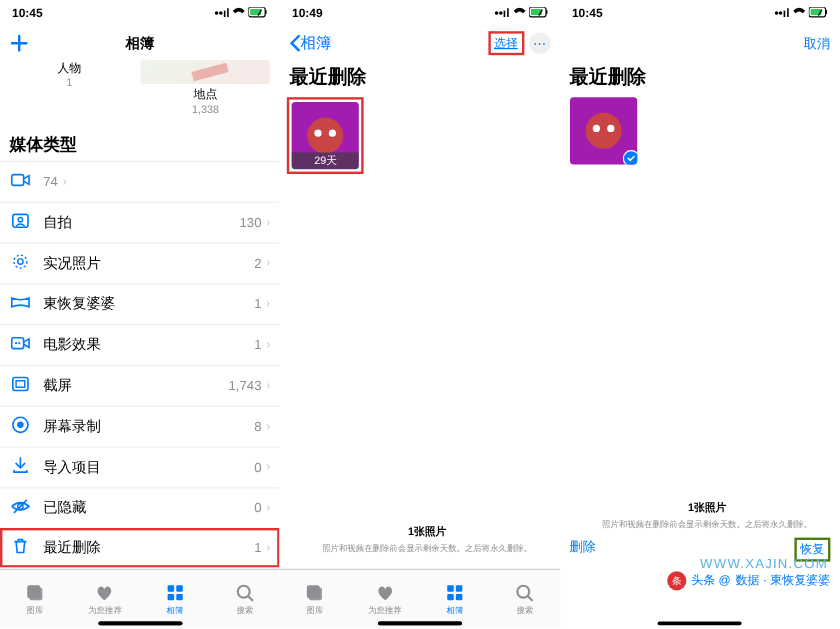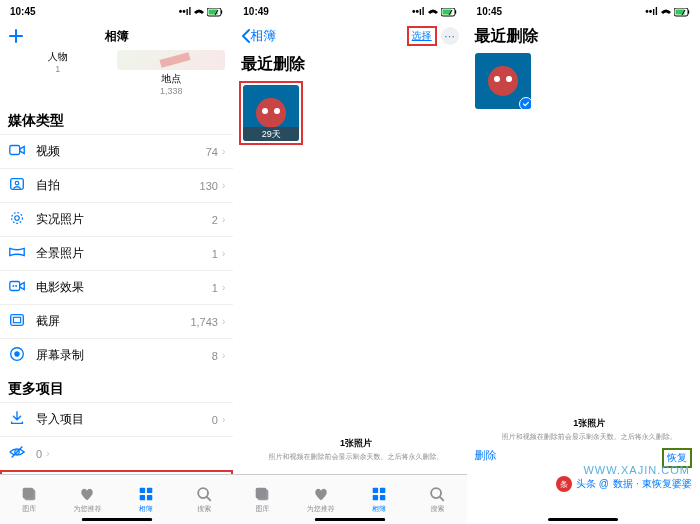--- a/index.html
+++ b/index.html
@@ -1,20 +1,20 @@
 <!DOCTYPE html>
 <html><head>
   <meta charset="utf-8">
   <style>
     * { margin: 0; padding: 0; box-sizing: border-box; font-family: -apple-system, "Helvetica Neue", Arial, sans-serif; }
     body { background: #fff; width: 700px; height: 524px; overflow: hidden; position: relative; }
     .screens { display: flex; width: 700px; height: 492px; }
     .screen { width: 233.3px; height: 524px; position: relative; background: #fff; border-right: 0; }
     .status-bar { height: 22px; display: flex; justify-content: space-between; align-items: center; padding: 0 10px; font-size: 10px; font-weight: 600; }
-    .status-right { display: flex; align-items: flex-end; gap: 3px; }
+    .status-right { display: flex; align-items: flex-start; gap: 3px; }
     .status-right svg, .status-right span { display: inline-block; }
     .nav { height: 28px; display: flex; justify-content: space-between; align-items: center; padding: 0 8px; }
     .nav-title { position: absolute; left: 0; right: 0; text-align: center; font-size: 12px; font-weight: 600; pointer-events: none; }
     .btn-blue { color: #007aff; font-size: 13px; display: flex; align-items: center; }
     .btn-blue.small { font-size: 11px; }
     .content { overflow: hidden; }
     
     
     .grid-info { display: flex; padding: 0 8px 8px; gap: 10px; font-size: 10px; text-align: center; }
     .grid-cell { flex: 1; }
@@ -25,21 +25,21 @@
     .section-h { font-size: 14px; font-weight: 700; padding: 8px 8px 4px; }
     .row { display: flex; align-items: center; padding: 6px 8px; border-top: 0.5px solid #eee; font-size: 12px; }
     .row .icon { width: 18px; text-align: center; margin-right: 10px; color: #007aff; }
     .row .label { flex: 1; }
     .row .count { color: #8e8e93; font-size: 11px; margin-right: 4px; }
     .row .chev { color: #c7c7cc; font-size: 10px; }
     .row.hl { border: 2px solid #d33; padding: 4px 6px; }
     
     
     .album-title { font-size: 16px; font-weight: 700; padding: 4px 8px 6px; }
-    .thumb-box { width: 56px; height: 56px; margin-left: 8px; position: relative; border-radius: 3px; overflow: hidden; background: #0369a1; }
+    .thumb-box { width: 56px; height: 56px; margin-left: 8px; position: relative; border-radius: 3px; overflow: hidden; background: #a21caf; }
     .thumb-box .thumb-img { width: 100%; height: 100%; display: flex; align-items: center; justify-content: center; }
     .face { width: 30px; height: 30px; border-radius: 50%; background: #c94545; position: relative; }
     .face::before, .face::after { content: ""; position: absolute; background: #fff; border-radius: 50%; }
     .face::before { width: 6px; height: 6px; left: 6px; top: 10px; }
     .face::after { width: 6px; height: 6px; right: 6px; top: 10px; }
     .days-badge { position: absolute; bottom: 0; left: 0; right: 0; height: 14px; background: rgba(60,60,60,.65); color: #fff; font-size: 9px; text-align: center; line-height: 14px; }
     .thumb-hl { border: 2px solid #d33; padding: 2px; display: inline-block; margin-left: 6px; }
     .thumb-hl .thumb-box { margin-left: 0; }
     .check-badge { position: absolute; right: -2px; bottom: -2px; width: 14px; height: 14px; border-radius: 50%; background: #007aff; border: 1.5px solid #fff; display: flex; align-items: center; justify-content: center; }
     .check-badge svg { width: 8px; height: 8px; }
@@ -107,21 +107,20 @@
           <div class="num">1,338</div>
         </div>
       </div>
       <div class="section-h">媒体类型</div>
       <div id="media-list">
           <div class="row">
     <span class="icon"><svg viewBox="0 0 20 20">
                 <rect x="2" y="5" width="11" height="10" rx="2" fill="none" stroke="currentColor" stroke-width="1.5"></rect>
                 <path d="M13 9 L18 6 V14 L13 11" fill="none" stroke="currentColor" stroke-width="1.5"></path>
               </svg></span>
-    <span class="label">视频</span>
     <span class="count">74</span>
     <span class="chev">›</span>
   </div>
           <div class="row">
     <span class="icon"><svg viewBox="0 0 20 20">
                 <rect x="3" y="4" width="14" height="12" rx="2" fill="none" stroke="currentColor" stroke-width="1.5"></rect>
                 <circle cx="10" cy="9" r="2" fill="none" stroke="currentColor" stroke-width="1.3"></circle>
                 <path d="M6 15 Q10 11 14 15" fill="none" stroke="currentColor" stroke-width="1.3"></path>
               </svg></span>
     <span class="label">自拍</span>
@@ -134,21 +133,21 @@
                 <circle cx="10" cy="10" r="2.5" fill="none" stroke="currentColor" stroke-width="1.3"></circle>
               </svg></span>
     <span class="label">实况照片</span>
     <span class="count">2</span>
     <span class="chev">›</span>
   </div>
           <div class="row">
     <span class="icon"><svg viewBox="0 0 20 20">
                 <path d="M2 6 Q10 9 18 6 V14 Q10 11 2 14 Z" fill="none" stroke="currentColor" stroke-width="1.5"></path>
               </svg></span>
-    <span class="label">全景照片</span>
+    <span class="label">東恢复婆婆</span>
     <span class="count">1</span>
     <span class="chev">›</span>
   </div>
           <div class="row">
     <span class="icon"><svg viewBox="0 0 20 20">
                 <rect x="2" y="5" width="11" height="10" rx="2" fill="none" stroke="currentColor" stroke-width="1.5"></rect>
                 <path d="M13 9 L18 6 V14 L13 11" fill="none" stroke="currentColor" stroke-width="1.5"></path>
                 <circle cx="6" cy="10" r="1" fill="currentColor"></circle>
                 <circle cx="9" cy="10" r="1" fill="currentColor"></circle>
               </svg></span>
@@ -168,37 +167,37 @@
           <div class="row">
     <span class="icon"><svg viewBox="0 0 20 20">
                 <circle cx="10" cy="10" r="7" fill="none" stroke="currentColor" stroke-width="1.5"></circle>
                 <circle cx="10" cy="10" r="3" fill="currentColor"></circle>
               </svg></span>
     <span class="label">屏幕录制</span>
     <span class="count">8</span>
     <span class="chev">›</span>
   </div>
         </div>
-      <div class="section-h">更多项目</div>
       <div id="more-list">
           <div class="row">
     <span class="icon"><svg viewBox="0 0 20 20">
                 <path d="M10 3 V12 M6 8 L10 12 L14 8" fill="none" stroke="currentColor" stroke-width="1.5" stroke-linecap="round"></path>
                 <path d="M4 14 V16 H16 V14" fill="none" stroke="currentColor" stroke-width="1.5"></path>
               </svg></span>
     <span class="label">导入项目</span>
     <span class="count">0</span>
     <span class="chev">›</span>
   </div>
           <div class="row">
     <span class="icon"><svg viewBox="0 0 20 20">
                 <path d="M2 10 Q10 3 18 10 Q10 17 2 10" fill="none" stroke="currentColor" stroke-width="1.5"></path>
                 <circle cx="10" cy="10" r="2.5" fill="none" stroke="currentColor" stroke-width="1.3"></circle>
                 <path d="M4 16 L16 4" stroke="currentColor" stroke-width="1.5"></path>
               </svg></span>
+    <span class="label">已隐藏</span>
     <span class="count">0</span>
     <span class="chev">›</span>
   </div>
           <div class="row hl">
     <span class="icon"><svg viewBox="0 0 20 20">
                 <path d="M5 6 H15 M8 6 V4 H12 V6 M6 6 L7 16 H13 L14 6" fill="none" stroke="currentColor" stroke-width="1.5" stroke-linecap="round"></path>
               </svg></span>
     <span class="label">最近删除</span>
     <span class="count">1</span>
     <span class="chev">›</span>
@@ -325,20 +324,24 @@
             <path d="M0 3 Q5 -2 10 3 L8 5 Q5 2 2 5 Z" fill="#000"></path>
           </svg>
         <svg width="16" height="9" viewBox="0 0 16 9">
             <rect x="0" y="0" width="14" height="8" rx="2" fill="none" stroke="#000"></rect>
             <rect x="1.5" y="1.5" width="9" height="5" fill="#34c759"></rect>
             <path d="M11 2 L8 7" stroke="#000" stroke-width="1"></path>
             <rect x="14" y="2.5" width="1.2" height="3" fill="#000"></rect>
           </svg>
       </span>
     </div>
+    <div class="nav">
+      <span></span>
+      <span class="btn-blue small">取消</span>
+    </div>
     <div class="album-title">最近删除</div>
     <div class="thumb-box" style="margin-left:8px">
       <div class="thumb-img">
           <div class="face"></div>
         </div>
       <div class="check-badge">
         <svg viewBox="0 0 10 10">
             <path d="M2 5 L4 7 L8 3" stroke="#fff" stroke-width="1.6" fill="none" stroke-linecap="round"></path>
           </svg>
       </div>

